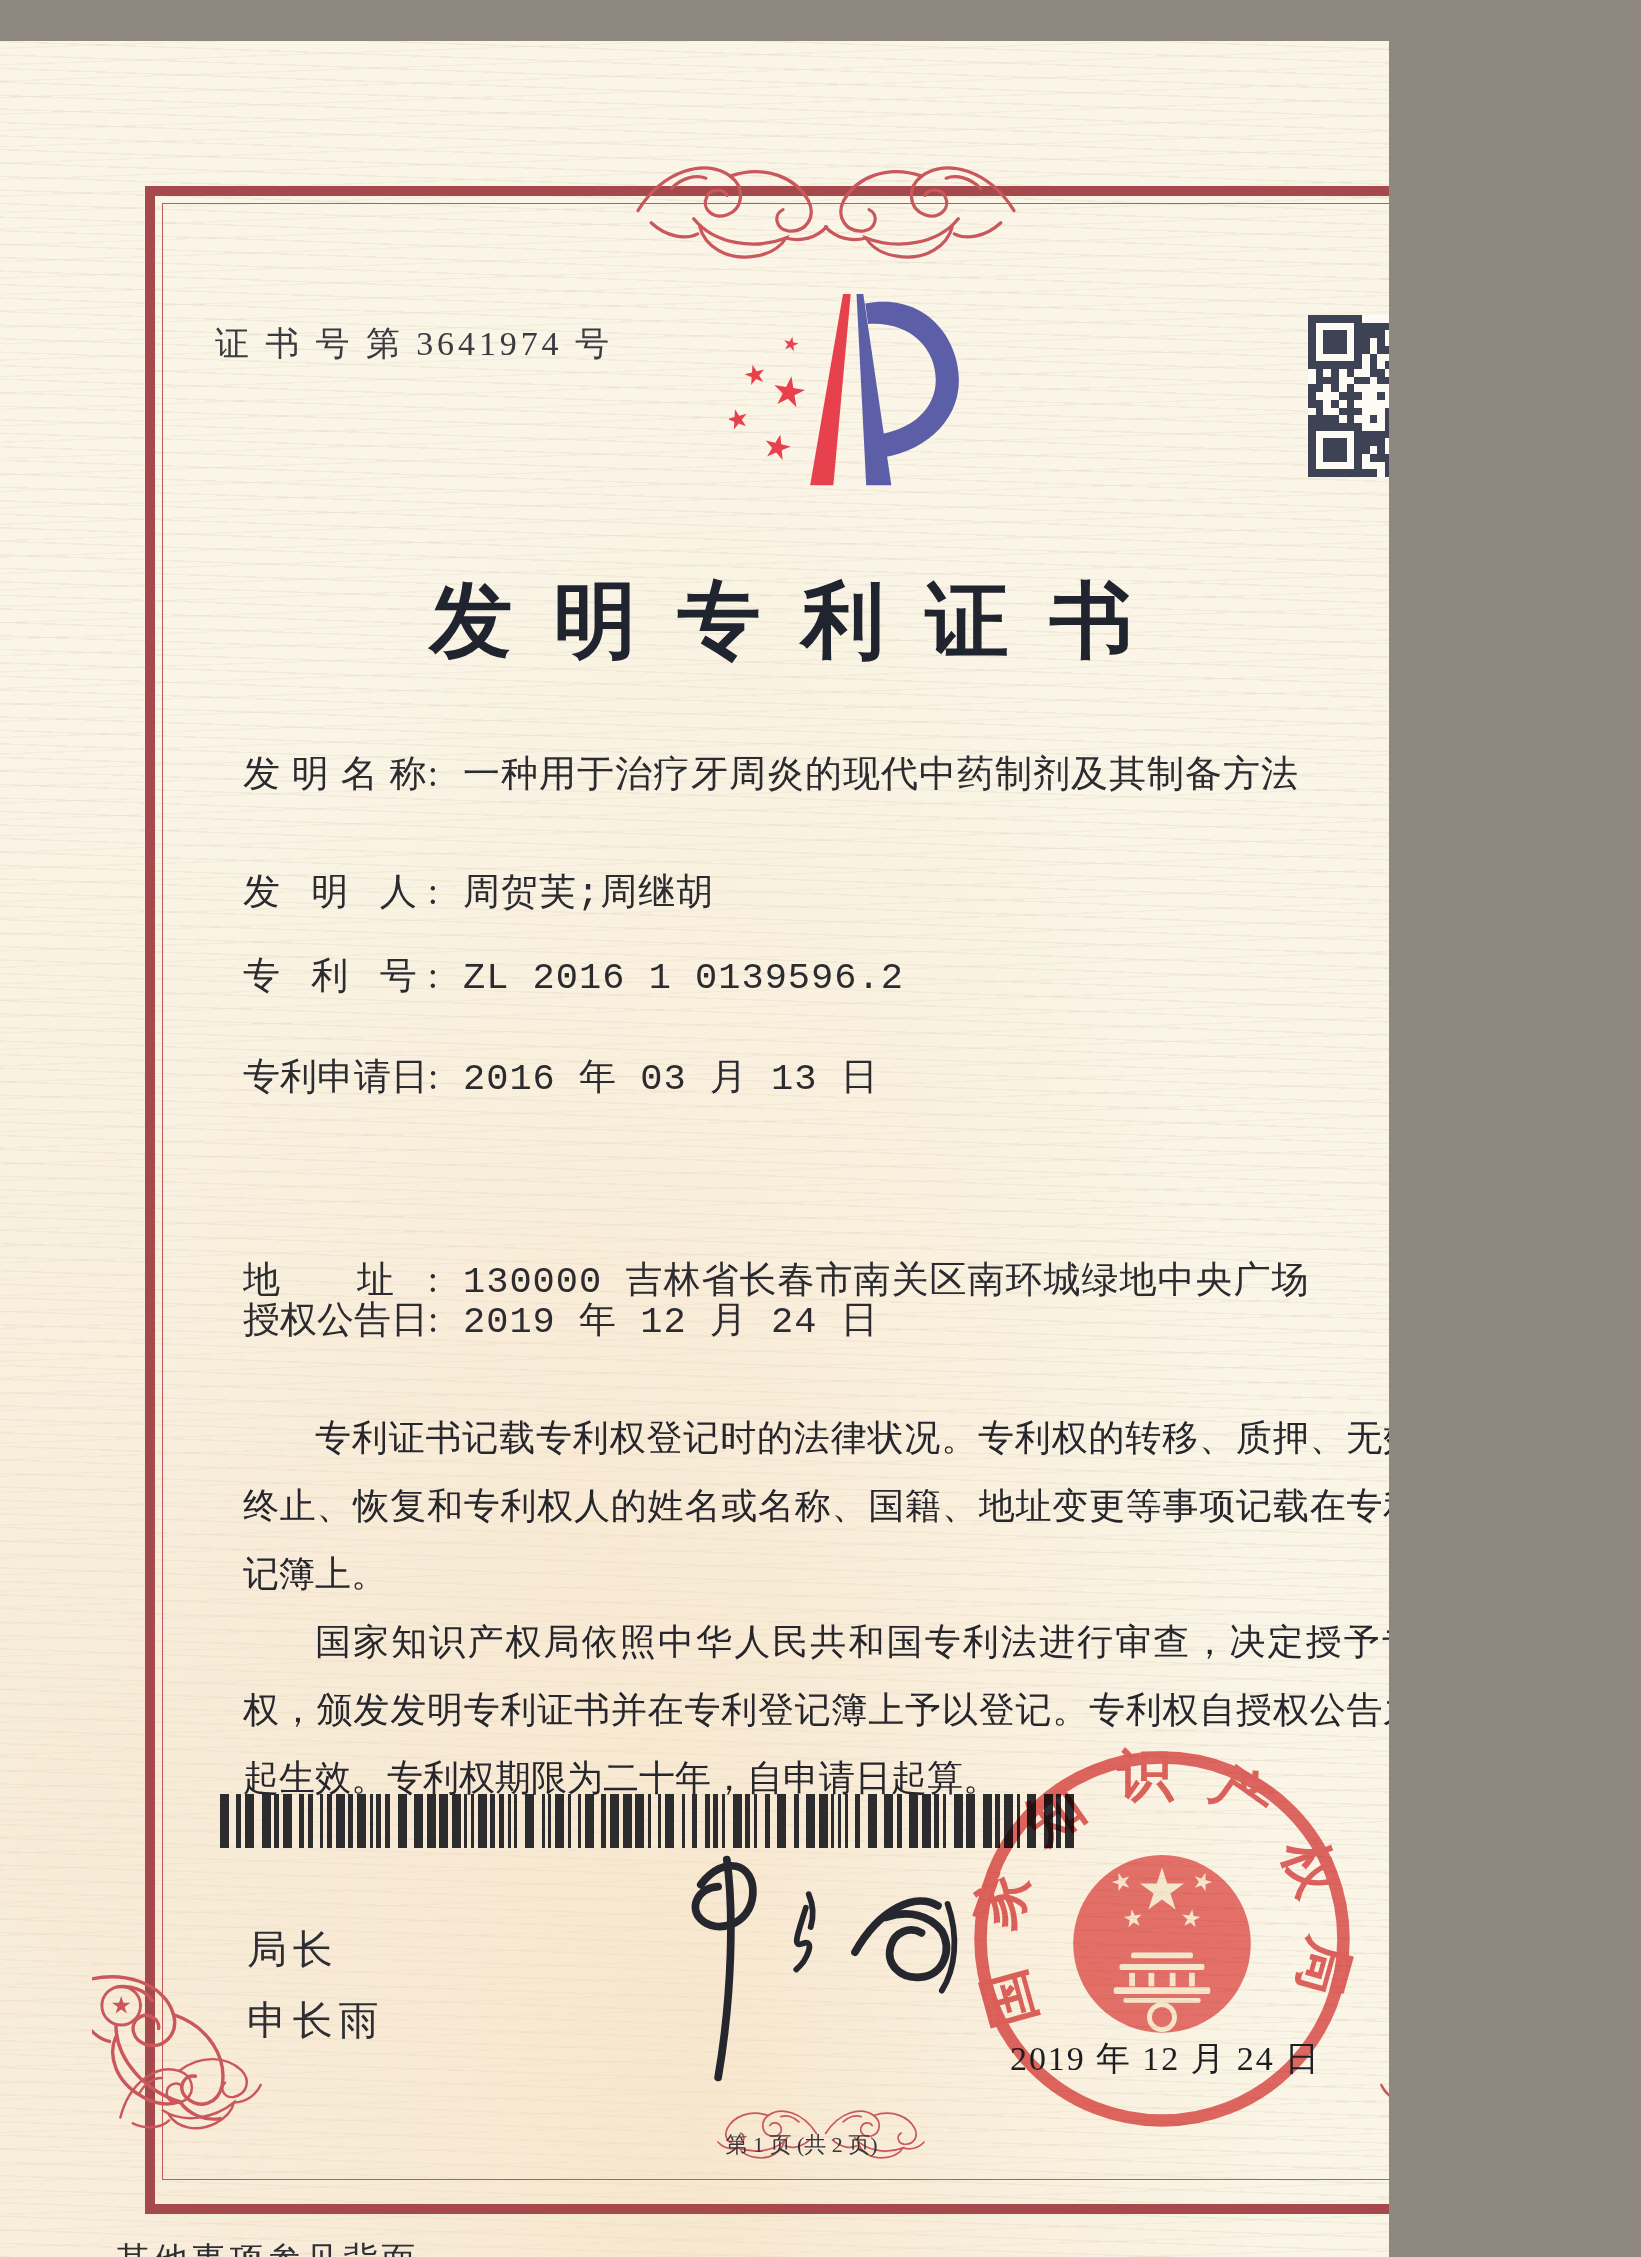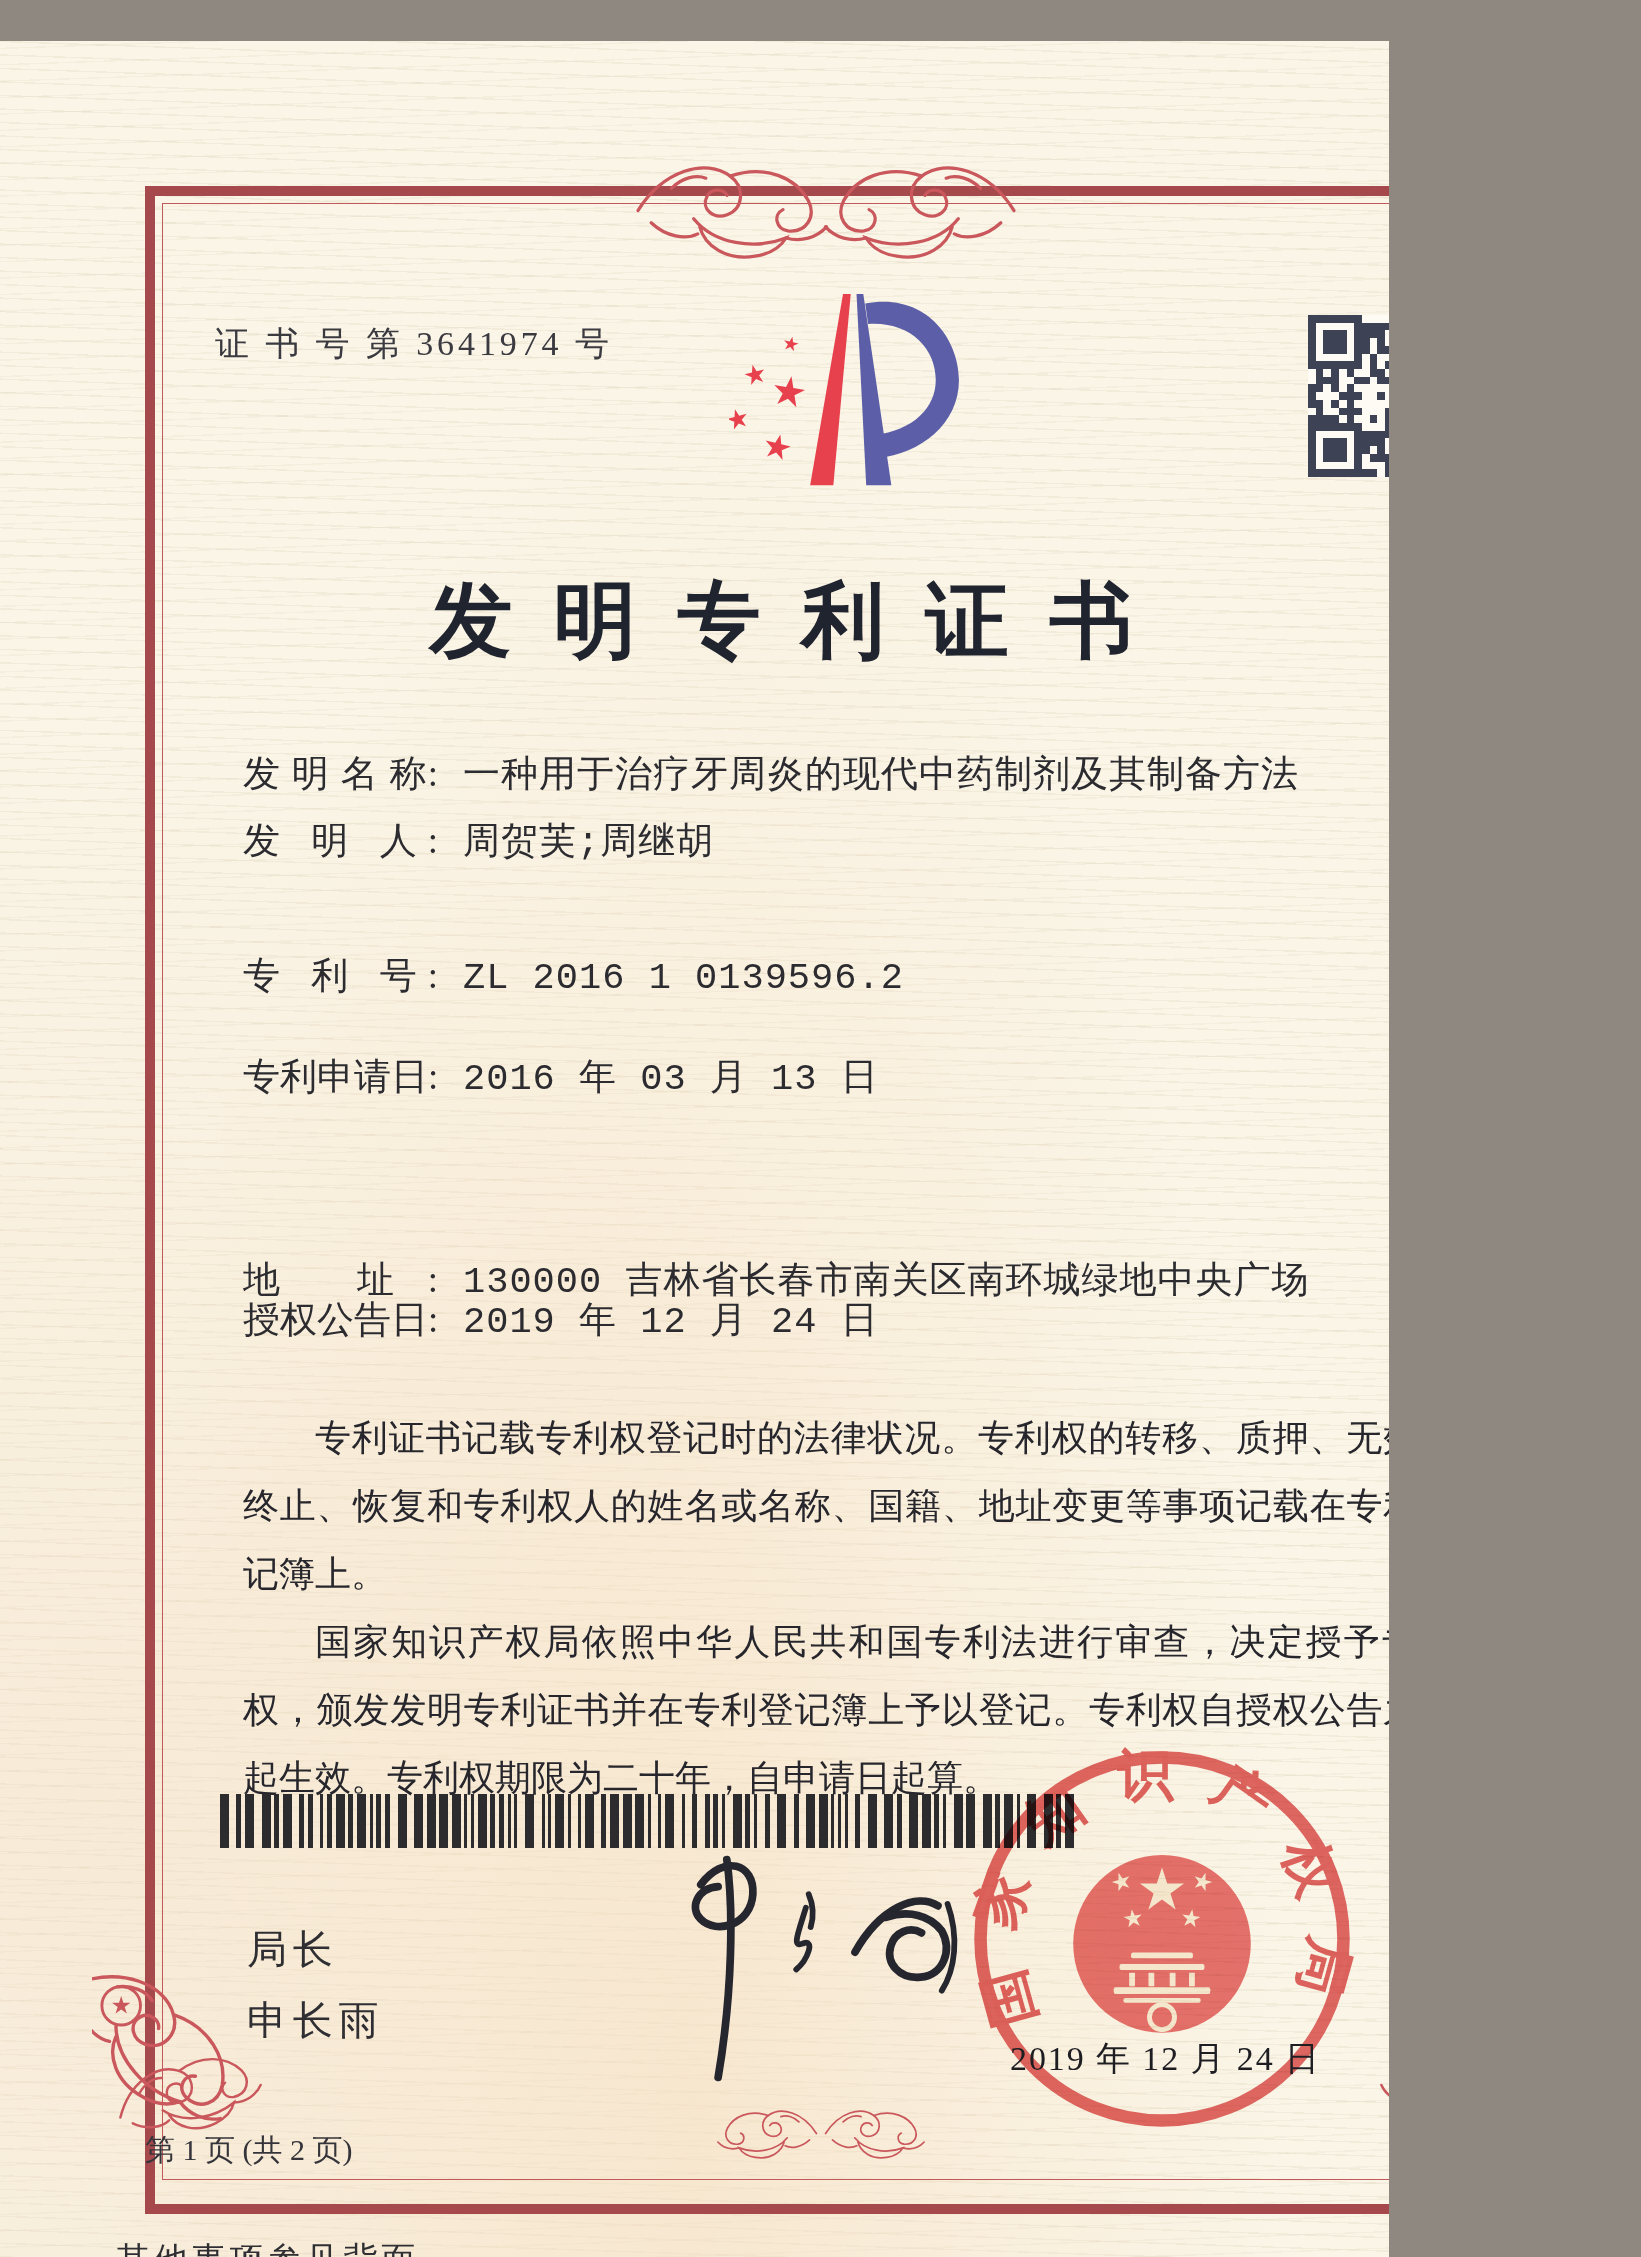--- a/index.html
+++ b/index.html
@@ -40,21 +40,21 @@
   .paras p{margin:0;text-indent:2em;}
   
   .barcode{position:absolute;left:220px;top:1753px;width:861px;height:54px;}
   .barcode div{position:absolute;top:0;height:100%;background:#2c2c2e;}
   .director-label{position:absolute;left:247px;top:1881px;font-size:40px;letter-spacing:5.8px;}
   .director-name{position:absolute;left:247px;top:1952px;font-size:40px;letter-spacing:5.8px;}
   .signature{position:absolute;left:608px;top:1807px;width:415px;height:241px;}
   .seal{position:absolute;left:967px;top:1703px;width:390px;height:390px;mix-blend-mode:multiply;opacity:.93;}
   .seal-date{position:absolute;left:1006px;top:1995px;width:319px;text-align:center;
     font-size:34px;color:#1d1d22;letter-spacing:1.9px;}
-  .page-info{position:absolute;left:145px;top:2089px;width:1313px;font-size:30px;color:#34343a;}
+  .page-info{position:absolute;left:145px;top:2089px;width:1313px;text-align:center;font-size:22px;color:#34343a;}
   .back-note{position:absolute;left:116px;top:2196px;width:1313px;text-align:left;font-size:34px;color:#2e2e33;letter-spacing:3.9px;}
   .orn{position:absolute;}
 </style>
 </head>
 <body>
 
 <div class="page">
 
   <svg width="0" height="0" style="position:absolute" aria-hidden="true">
     <defs>
@@ -553,21 +553,21 @@
       <div class="on"></div>
       <div></div>
       <div></div>
     </div>
 
   <div class="title">发明专利证书</div>
 
   <div class="frow" style="top:708px">
     <span class="flabel">发 明 名 称:</span><span class="fvalue">一种用于治疗牙周炎的现代中药制剂及其制备方法</span>
   </div>
-  <div class="frow" style="top:775px">
+  <div class="frow" style="top:826px">
     <span class="flabel">发 明 人:</span><span class="fvalue">周贺芙;周继胡</span>
   </div>
   <div class="frow" style="top:910px">
     <span class="flabel">专 利 号:</span><span class="fvalue">ZL 2016 1 0139596.2</span>
   </div>
   <div class="frow" style="top:1011px">
     <span class="flabel">专利申请日:</span><span class="fvalue">2016 年 03 月 13 日</span>
   </div>
   <div class="frow" style="top:1214px">
     <span class="flabel">地 址:</span><span class="fvalue">130000 吉林省长春市南关区南环城绿地中央广场</span>

